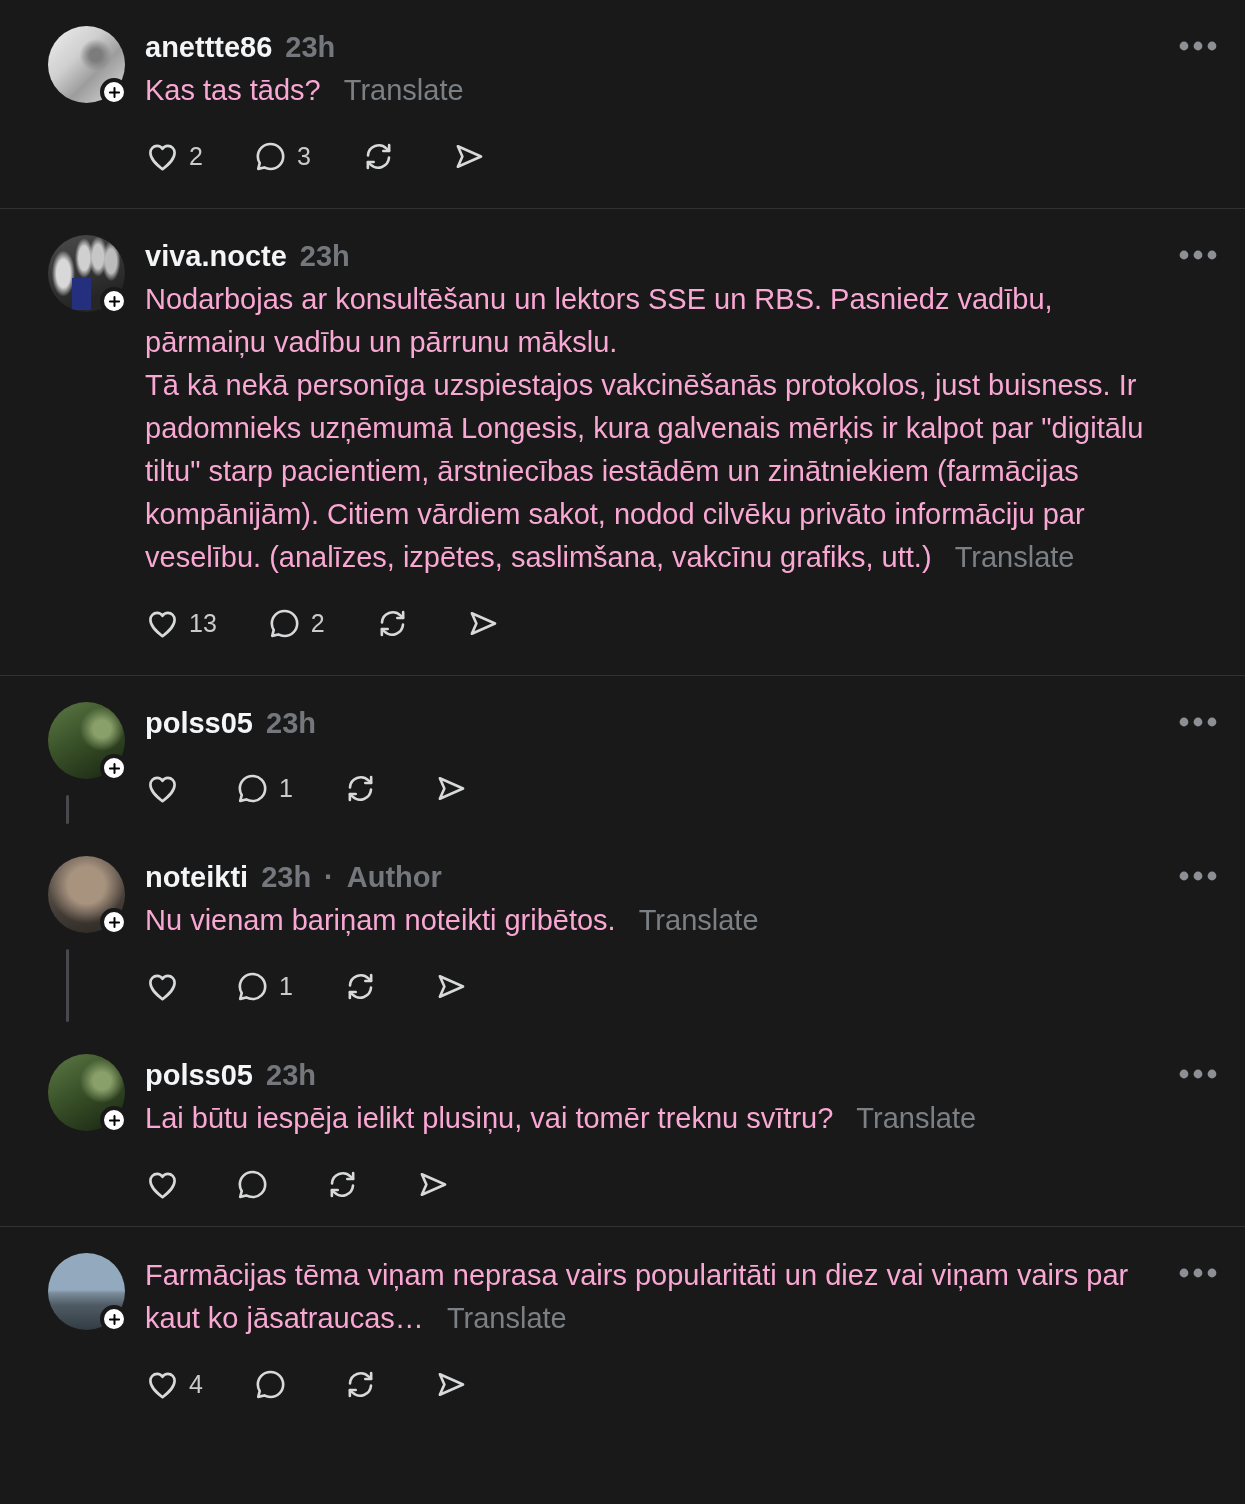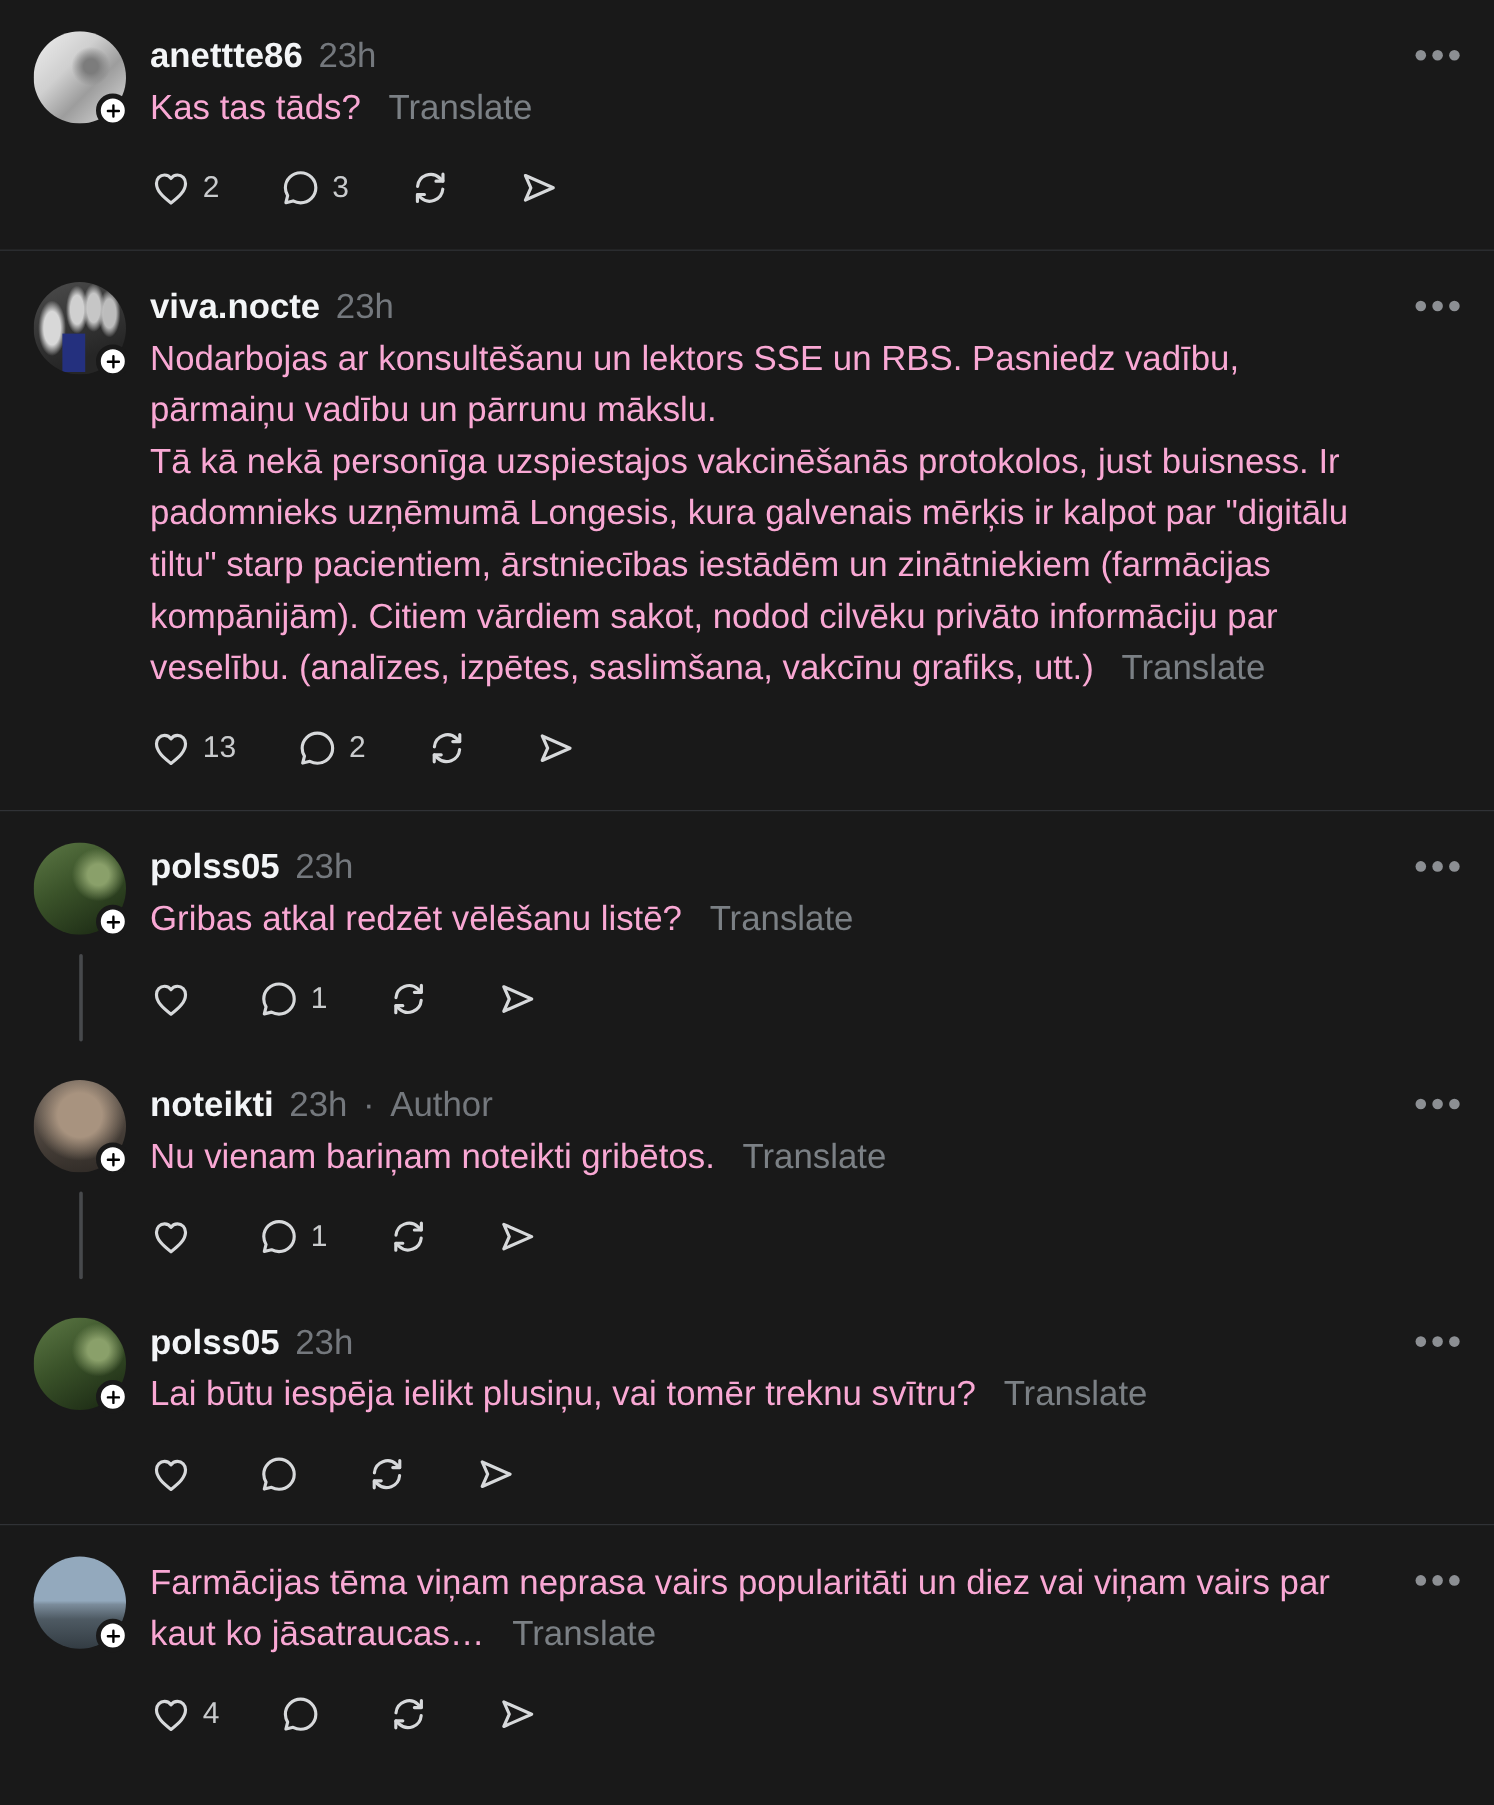--- a/index.html
+++ b/index.html
@@ -11,21 +11,21 @@
     color:#f3f5f7;
   }
   .feed { width:100%; }
   .divider { height:1px; background:#303236; width:100%; }
 
   .comment {
     position:relative;
     display:grid;
     grid-template-columns:77px 1fr 44px;
     column-gap:20px;
-    padding:26px 28px 34px 28px;
+    padding:26px 28px 34px 48px;
   }
   .group .comment { padding-bottom:24px; }
 
   .avatar-col { position:relative; width:77px; }
   .avatar {
     width:77px; height:77px; border-radius:50%;
     position:relative; cursor:pointer;
   }
   .follow-badge {
     position:absolute; right:-3px; bottom:-3px;
@@ -37,21 +37,21 @@
   .follow-badge svg { width:17px; height:17px; display:block; }
 
   .thread-line {
     position:absolute; left:66px; top:119px; bottom:6px;
     width:3px; border-radius:2px; background:#47494c;
   }
 
   .content-col { min-width:0; }
   .meta { display:flex; align-items:baseline; gap:13px; font-size:29px; line-height:42px; }
   .username { font-weight:700; color:#f3f5f7; cursor:pointer; }
-  .time, .author-sep, .author-label { color:#74787d; font-weight:400; }
+  .time, .author-sep, .author-label { color:#74787d; font-weight:700; }
 
   .body { font-size:29px; line-height:43px; margin-top:1px; }
   .body-text { white-space:pre-line; color:#f9a8d4; }
   .translate { color:#7b8085; margin-left:15px; cursor:pointer;text-align:center; }
 
   .actions { display:flex; gap:50px; align-items:center; margin-top:26px; height:36px; }
   .action {
     display:flex; align-items:center; gap:9px; min-width:40px;
     background:none; border:0; padding:0; margin:0;
     color:#d7d9db; cursor:pointer; font-family:inherit;
@@ -246,24 +246,20 @@
                 <path d="M12 5.5v13M5.5 12h13" fill="none" stroke="#000" stroke-width="2.8" stroke-linecap="round"></path>
               </svg>
           </span>
         </div>
       </div>
       <div class="content-col">
         <div class="meta">
           <span class="username">polss05</span>
           <span class="time">23h</span>
         </div>
-        <div class="body">
-          <span class="body-text">Gribas atkal redzēt vēlēšanu listē?</span>
-          <span class="translate">Translate</span>
-        </div>
         <div class="actions">
           <button class="action">
             <svg viewBox="0 0 24 24">
                 <use href="#i-heart"></use>
               </svg>
           </button>
           <button class="action">
             <svg viewBox="0 0 24 24">
                 <use href="#i-bubble"></use>
               </svg>

